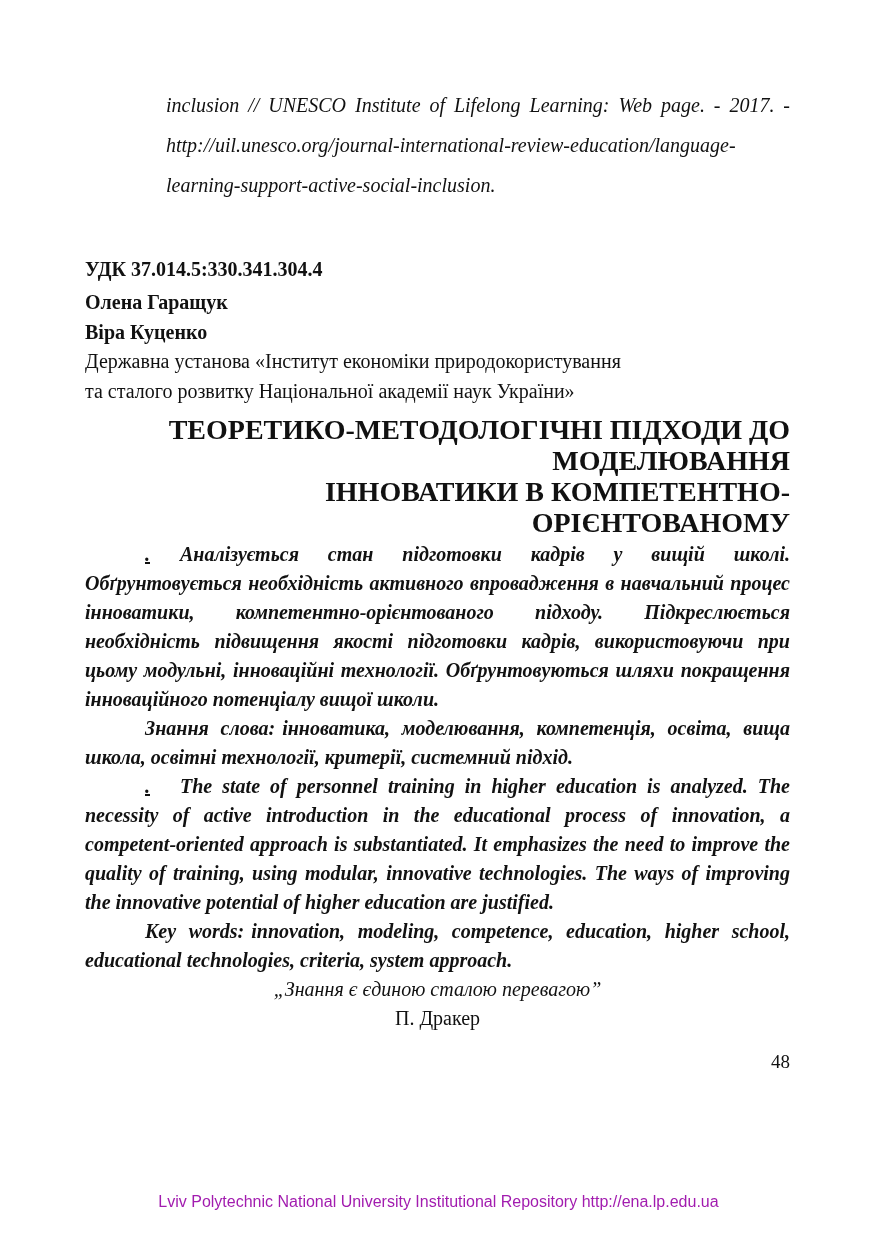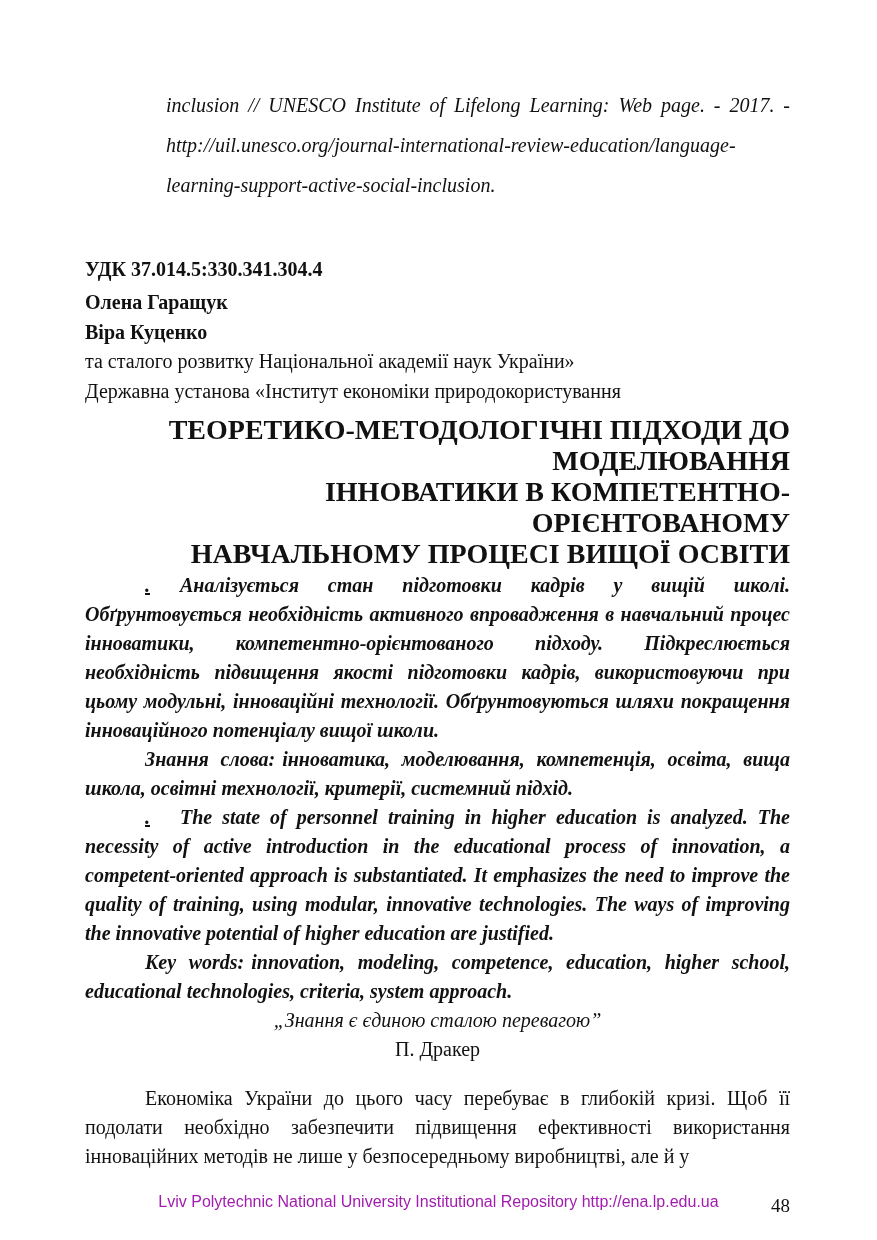--- a/index.html
+++ b/index.html
@@ -97,28 +97,27 @@
 
 <div class="page">
 
   <p class="ref-continuation">inclusion // UNESCO Institute of Lifelong Learning: Web page. - 2017. - http://uil.unesco.org/journal-international-review-education/language-learning-support-active-social-inclusion.</p>
 
   <div class="udc">УДК 37.014.5:330.341.304.4</div>
 
   <div class="author-block">
     <div class="author-name">Олена Гаращук</div>
     <div class="author-name">Віра Куценко</div>
+    <div class="author-affiliation">Державна установа «Інститут економіки природокористування</div>
     <div class="author-affiliation">та сталого розвитку Національної академії наук України»</div>
-    <div class="author-affiliation">Державна установа «Інститут економіки природокористування</div>
   </div>
 
   <div class="article-title">
     <div>ТЕОРЕТИКО-МЕТОДОЛОГІЧНІ ПІДХОДИ ДО МОДЕЛЮВАННЯ</div>
     <div>ІННОВАТИКИ В КОМПЕТЕНТНО-ОРІЄНТОВАНОМУ</div>
-    <div>НАВЧАЛЬНОМУ ПРОЦЕСІ ВИЩОЇ ОСВІТИ</div>
   </div>
 
 
   <p class="abstract abstract-uk">
     <span class="lead-dot">.</span><span>Аналізується стан підготовки кадрів у вищій школі. Обґрунтовується необхідність активного впровадження в навчальний процес інноватики, компетентно-орієнтованого підходу. Підкреслюється необхідність підвищення якості підготовки кадрів, використовуючи при цьому модульні, інноваційні технології. Обґрунтовуються шляхи покращення інноваційного потенціалу вищої школи.</span>
   </p>
 
   <p class="keywords">
     <span class="kw-label">Знання слова:</span><span>інноватика, моделювання, компетенція, освіта, вища школа, освітні технології, критерії, системний підхід.</span>
   </p>
@@ -128,19 +127,18 @@
   </p>
 
   <p class="keywords">
     <span class="kw-label">Key words:</span><span>innovation, modeling, competence, education, higher school, educational technologies, criteria, system approach.</span>
   </p>
 
   <div class="epigraph-quote">„Знання є єдиною сталою перевагою”</div>
 
   <div class="epigraph-attribution">П. Дракер</div>
 
-  <p class="body-par">Економіка України до цього часу перебуває в глибокій кризі. Щоб її подолати необхідно забезпечити підвищення ефективності використання інноваційних методів не лише у безпосередньому виробництві, але й у</p>
 
   <div class="page-number">48</div>
 
   <div class="repo-footer">Lviv Polytechnic National University Institutional Repository http://ena.lp.edu.ua</div>
 
 </div>
 
 </body></html>

